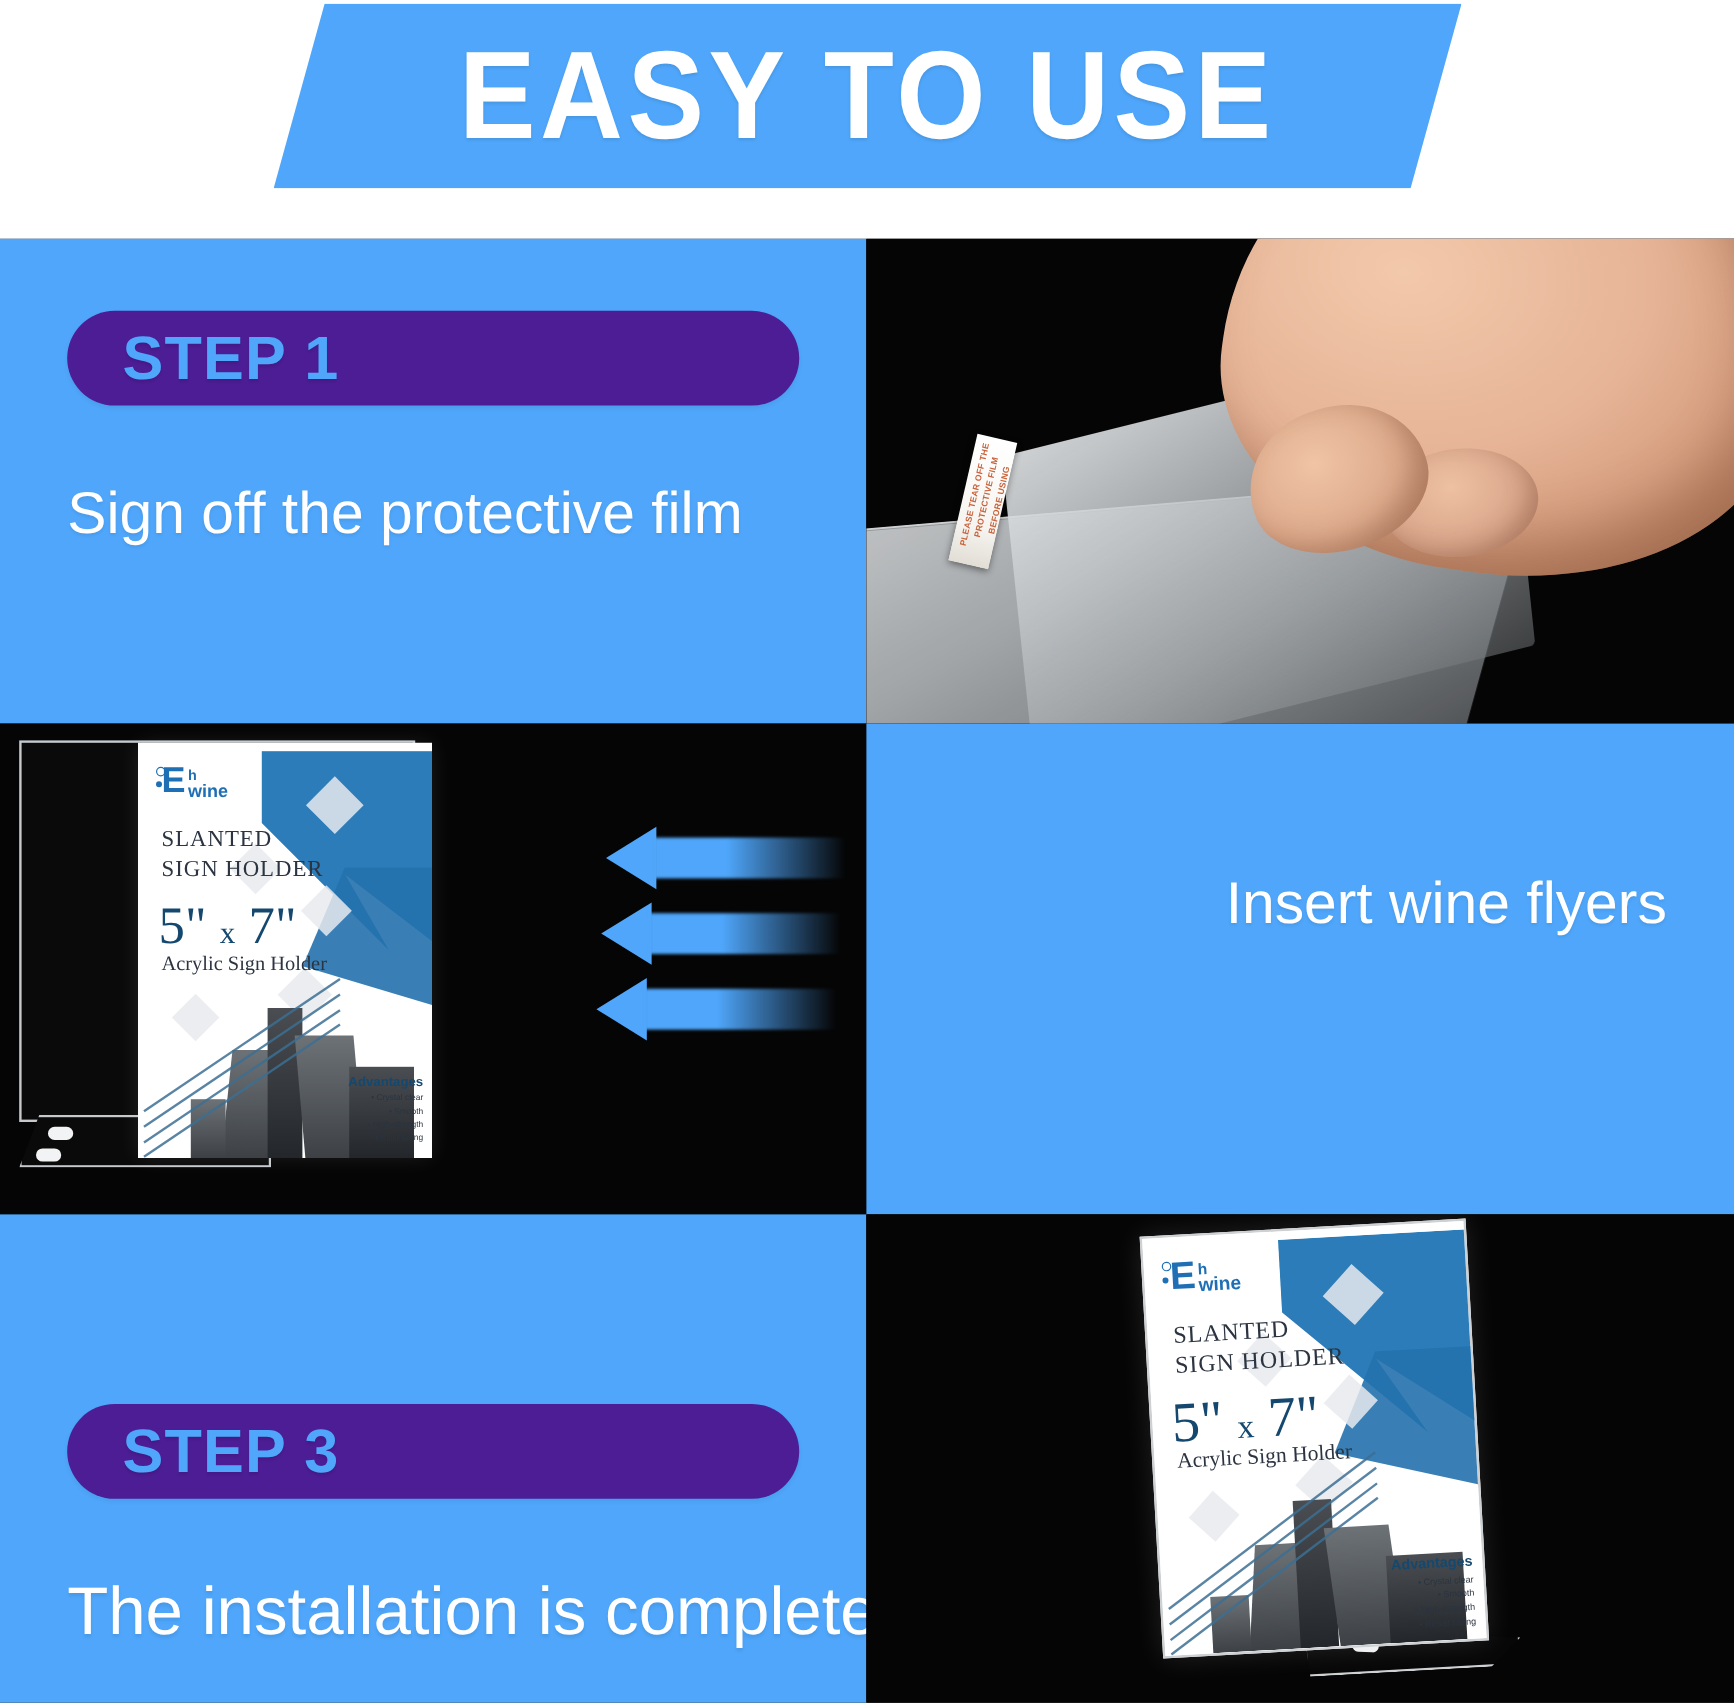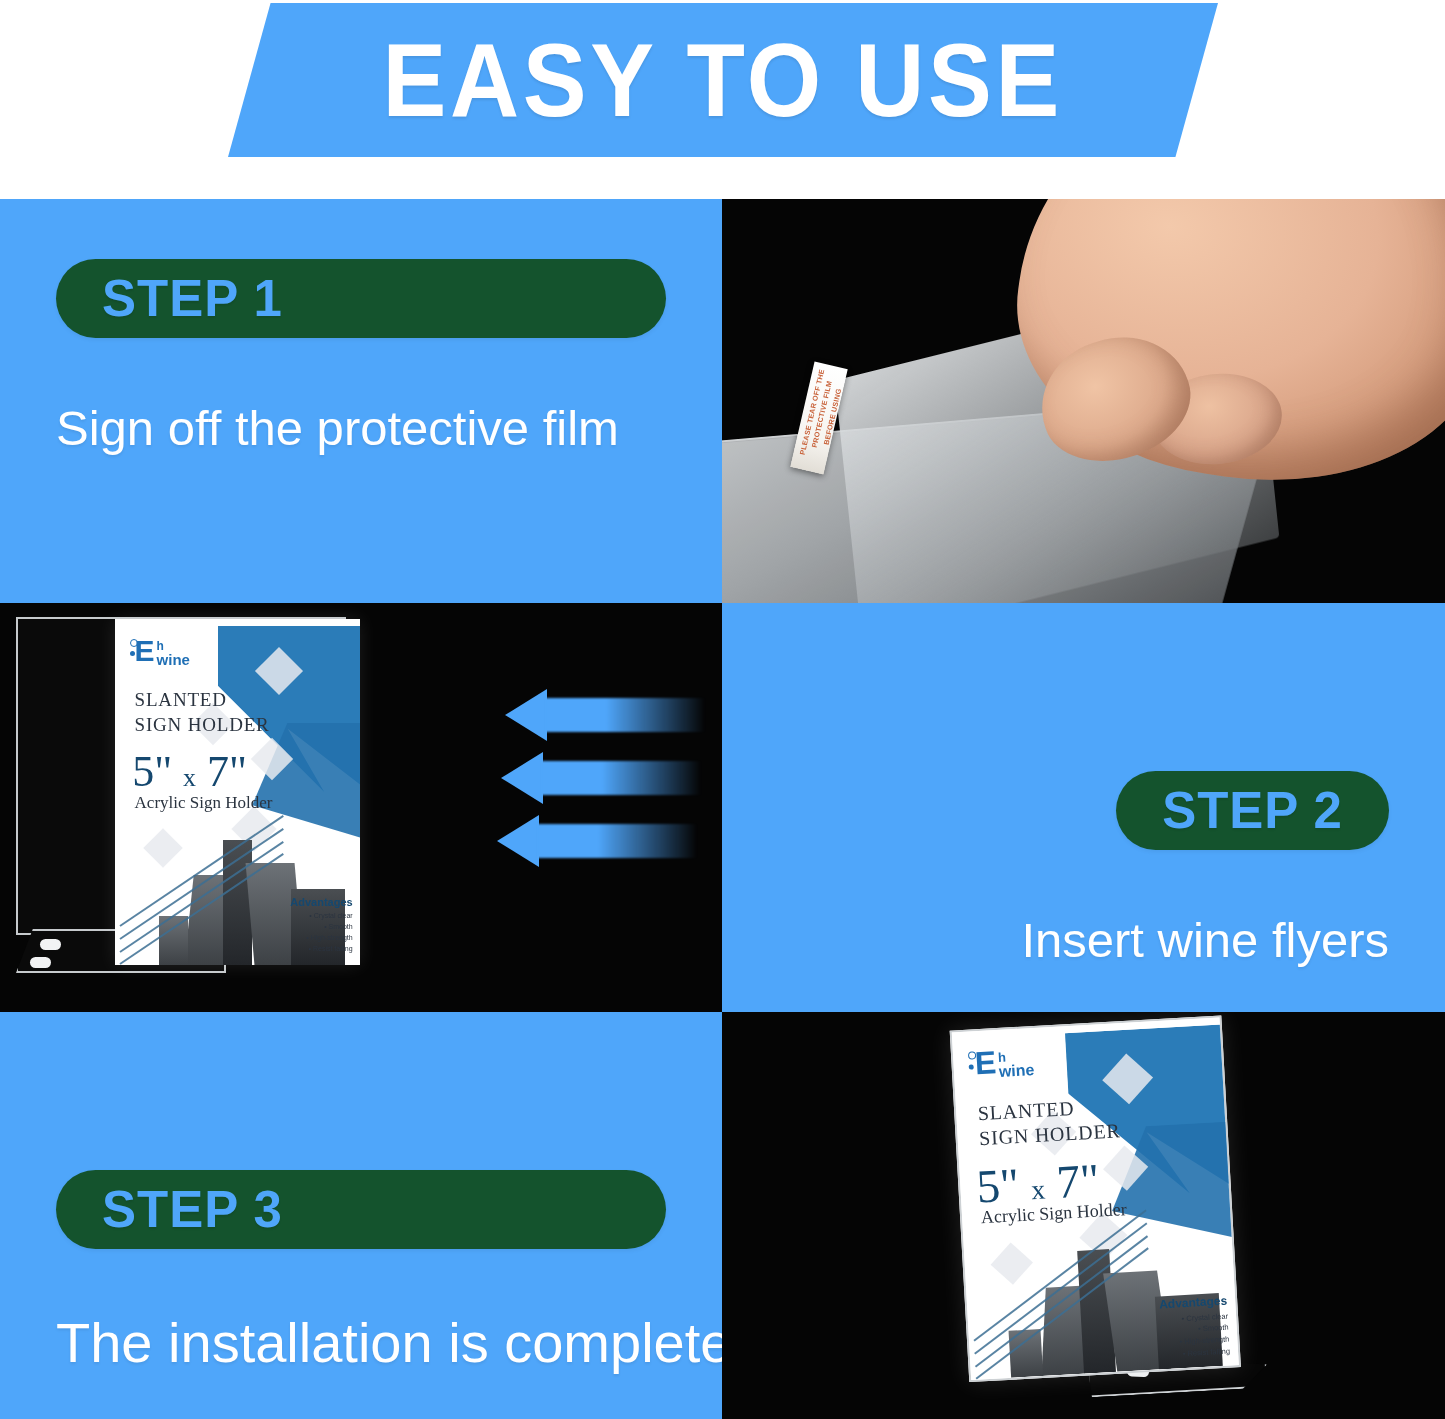--- a/index.html
+++ b/index.html
@@ -46,21 +46,21 @@
   }
   .cell{position:relative;overflow:hidden;}
   .cell-blue{background:#4fa6fa;}
   .cell-dark{background:#050505;}
 
   
   .step-pad{position:absolute;inset:0;padding:60px 56px;box-sizing:border-box;
     display:flex;flex-direction:column;}
   .step-pad.right{align-items:flex-end;text-align:right;}
   .pill{
-    background:#14532d;border-radius:999px;
+    background:#4c1d95;border-radius:999px;
     padding:12px 46px;
     display:inline-block;
     box-shadow:0 2px 4px rgba(0,0,0,0.06);
   }
   .pill-text{
     color:#4fa6fa;font-size:51px;font-weight:bold;line-height:1.08;
     letter-spacing:1px;white-space:nowrap;display:block;
     text-shadow:0 2px 2px rgba(0,0,0,0.09);
   }
   .caption{
@@ -329,23 +329,20 @@
           <i class="arrow-head"></i>
           <i class="arrow-tail"></i>
         </div>
       </div>
 
     </div>
   </div>
 
   <div class="cell cell-blue">
     <div class="step-pad right">
-      <div class="pill" style="margin-top:108px;">
-        <span class="pill-text">STEP 2</span>
-      </div>
       <div class="caption">Insert wine flyers</div>
     </div>
   </div>
 
   <div class="cell cell-blue">
     <div class="step-pad">
       <div class="pill" style="margin-top:98px;">
         <span class="pill-text">STEP 3</span>
       </div>
       <div class="caption small">The installation is complete</div>

